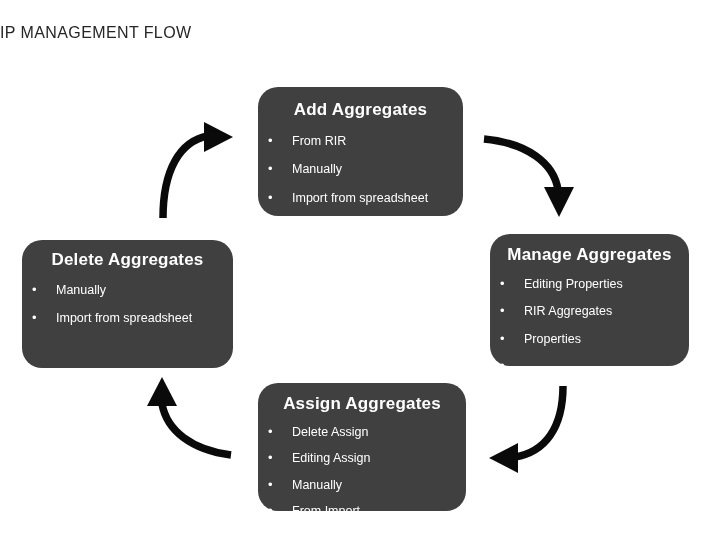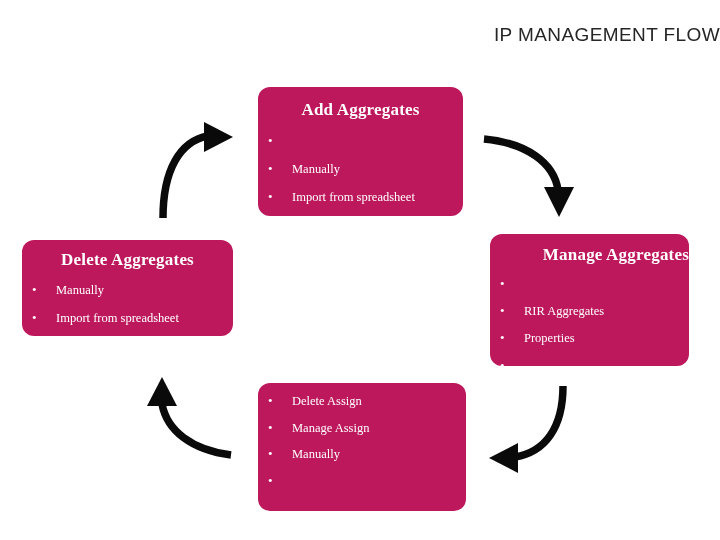--- a/index.html
+++ b/index.html
@@ -13,33 +13,32 @@
     height: 540px;
     background: #ffffff;
     overflow: hidden;
     font-family: "Liberation Sans", sans-serif;
   }
   #diagram-title {
     position: absolute;
     left: 0;
     top: 24px;
     width: 720px;
-    text-align: right;
-    font-size: 19px;
+    text-align: left;
+    font-size: 16px;
     color: #262626;
     letter-spacing: 0.4px;
     font-weight: 400;
   }
   .node {
     position: absolute;
-    background: #be185d;
-    border-radius: 12px;
+    background: #404040;
+    border-radius: 20px;
     box-sizing: border-box;
     color: #ffffff;
-    font-family: Liberation Serif, serif;
   }
   .node-title {
     text-align: center;
     font-weight: bold;
     font-size: 17px;
     color: #ffffff;
     letter-spacing: 0.2px;
     line-height: 1.15;
   }
   .node-list {
@@ -69,30 +68,30 @@
     white-space: nowrap;
   }
 
   
   #node-add       { left: 258px; top: 87px;  width: 205px; height: 129px; }
   #node-add .node-title  { margin-top: 13px; }
   #node-add .node-list   { margin-top: 14px; }
   #node-add .node-list li { margin-bottom: 15px; }
 
   #node-manage    { left: 490px; top: 234px; width: 199px; height: 132px; }
-  #node-manage .node-title { margin-top: 11px; text-align: right; }
+  #node-manage .node-title { margin-top: 11px; }
   #node-manage .node-list  { margin-top: 12px; }
   #node-manage .node-list li { margin-bottom: 14px; }
 
   #node-assign    { left: 258px; top: 383px; width: 208px; height: 128px; }
   #node-assign .node-title { margin-top: 11px; }
   #node-assign .node-list  { margin-top: 11px; }
   #node-assign .node-list li { margin-bottom: 13px; }
 
-  #node-delete    { left: 22px;  top: 240px; width: 211px; height: 96px; }
+  #node-delete    { left: 22px;  top: 240px; width: 211px; height: 128px; }
   #node-delete .node-title { margin-top: 10px; }
   #node-delete .node-list  { margin-top: 13px; }
   #node-delete .node-list li { margin-bottom: 15px; }
 
   #arrow-layer {
     position: absolute;
     left: 0; top: 0;
     width: 720px;
     height: 540px;
     pointer-events: none;
@@ -135,68 +134,72 @@
       <path class="arrow-path" d="M231,455 C192,450 167,431 162,404"></path>
       <polygon class="arrow-head" points="147,406 162,377 177,406"></polygon>
     </g>
   </svg>
 
   <div class="node" id="node-add">
     <div class="node-title">Add Aggregates</div>
     <ul class="node-list">
       <li>
         <span class="bullet">•</span>
+        <span class="li-text">From RIR</span>
       </li>
       <li>
         <span class="bullet">•</span>
         <span class="li-text">Manually</span>
       </li>
       <li>
         <span class="bullet">•</span>
         <span class="li-text">Import from spreadsheet</span>
       </li>
     </ul>
   </div>
 
   <div class="node" id="node-manage">
     <div class="node-title">Manage Aggregates</div>
     <ul class="node-list">
       <li>
         <span class="bullet">•</span>
+        <span class="li-text">Editing Properties</span>
       </li>
       <li>
         <span class="bullet">•</span>
         <span class="li-text">RIR Aggregates</span>
       </li>
       <li>
         <span class="bullet">•</span>
         <span class="li-text">Properties</span>
       </li>
       <li>
         <span class="bullet">•</span>
       </li>
     </ul>
   </div>
 
   <div class="node" id="node-assign">
+    <div class="node-title">Assign Aggregates</div>
     <ul class="node-list">
       <li>
         <span class="bullet">•</span>
         <span class="li-text">Delete Assign</span>
       </li>
       <li>
         <span class="bullet">•</span>
-        <span class="li-text">Manage Assign</span>
+        <span class="li-text">Editing Assign</span>
       </li>
       <li>
         <span class="bullet">•</span>
         <span class="li-text">Manually</span>
       </li>
       <li>
         <span class="bullet">•</span>
+        <span class="li-text">From Import</span>
       </li>
     </ul>
   </div>
 
   <div class="node" id="node-delete">
     <div class="node-title">Delete Aggregates</div>
     <ul class="node-list">
       <li>
         <span class="bullet">•</span>
         <span class="li-text">Manually</span>

